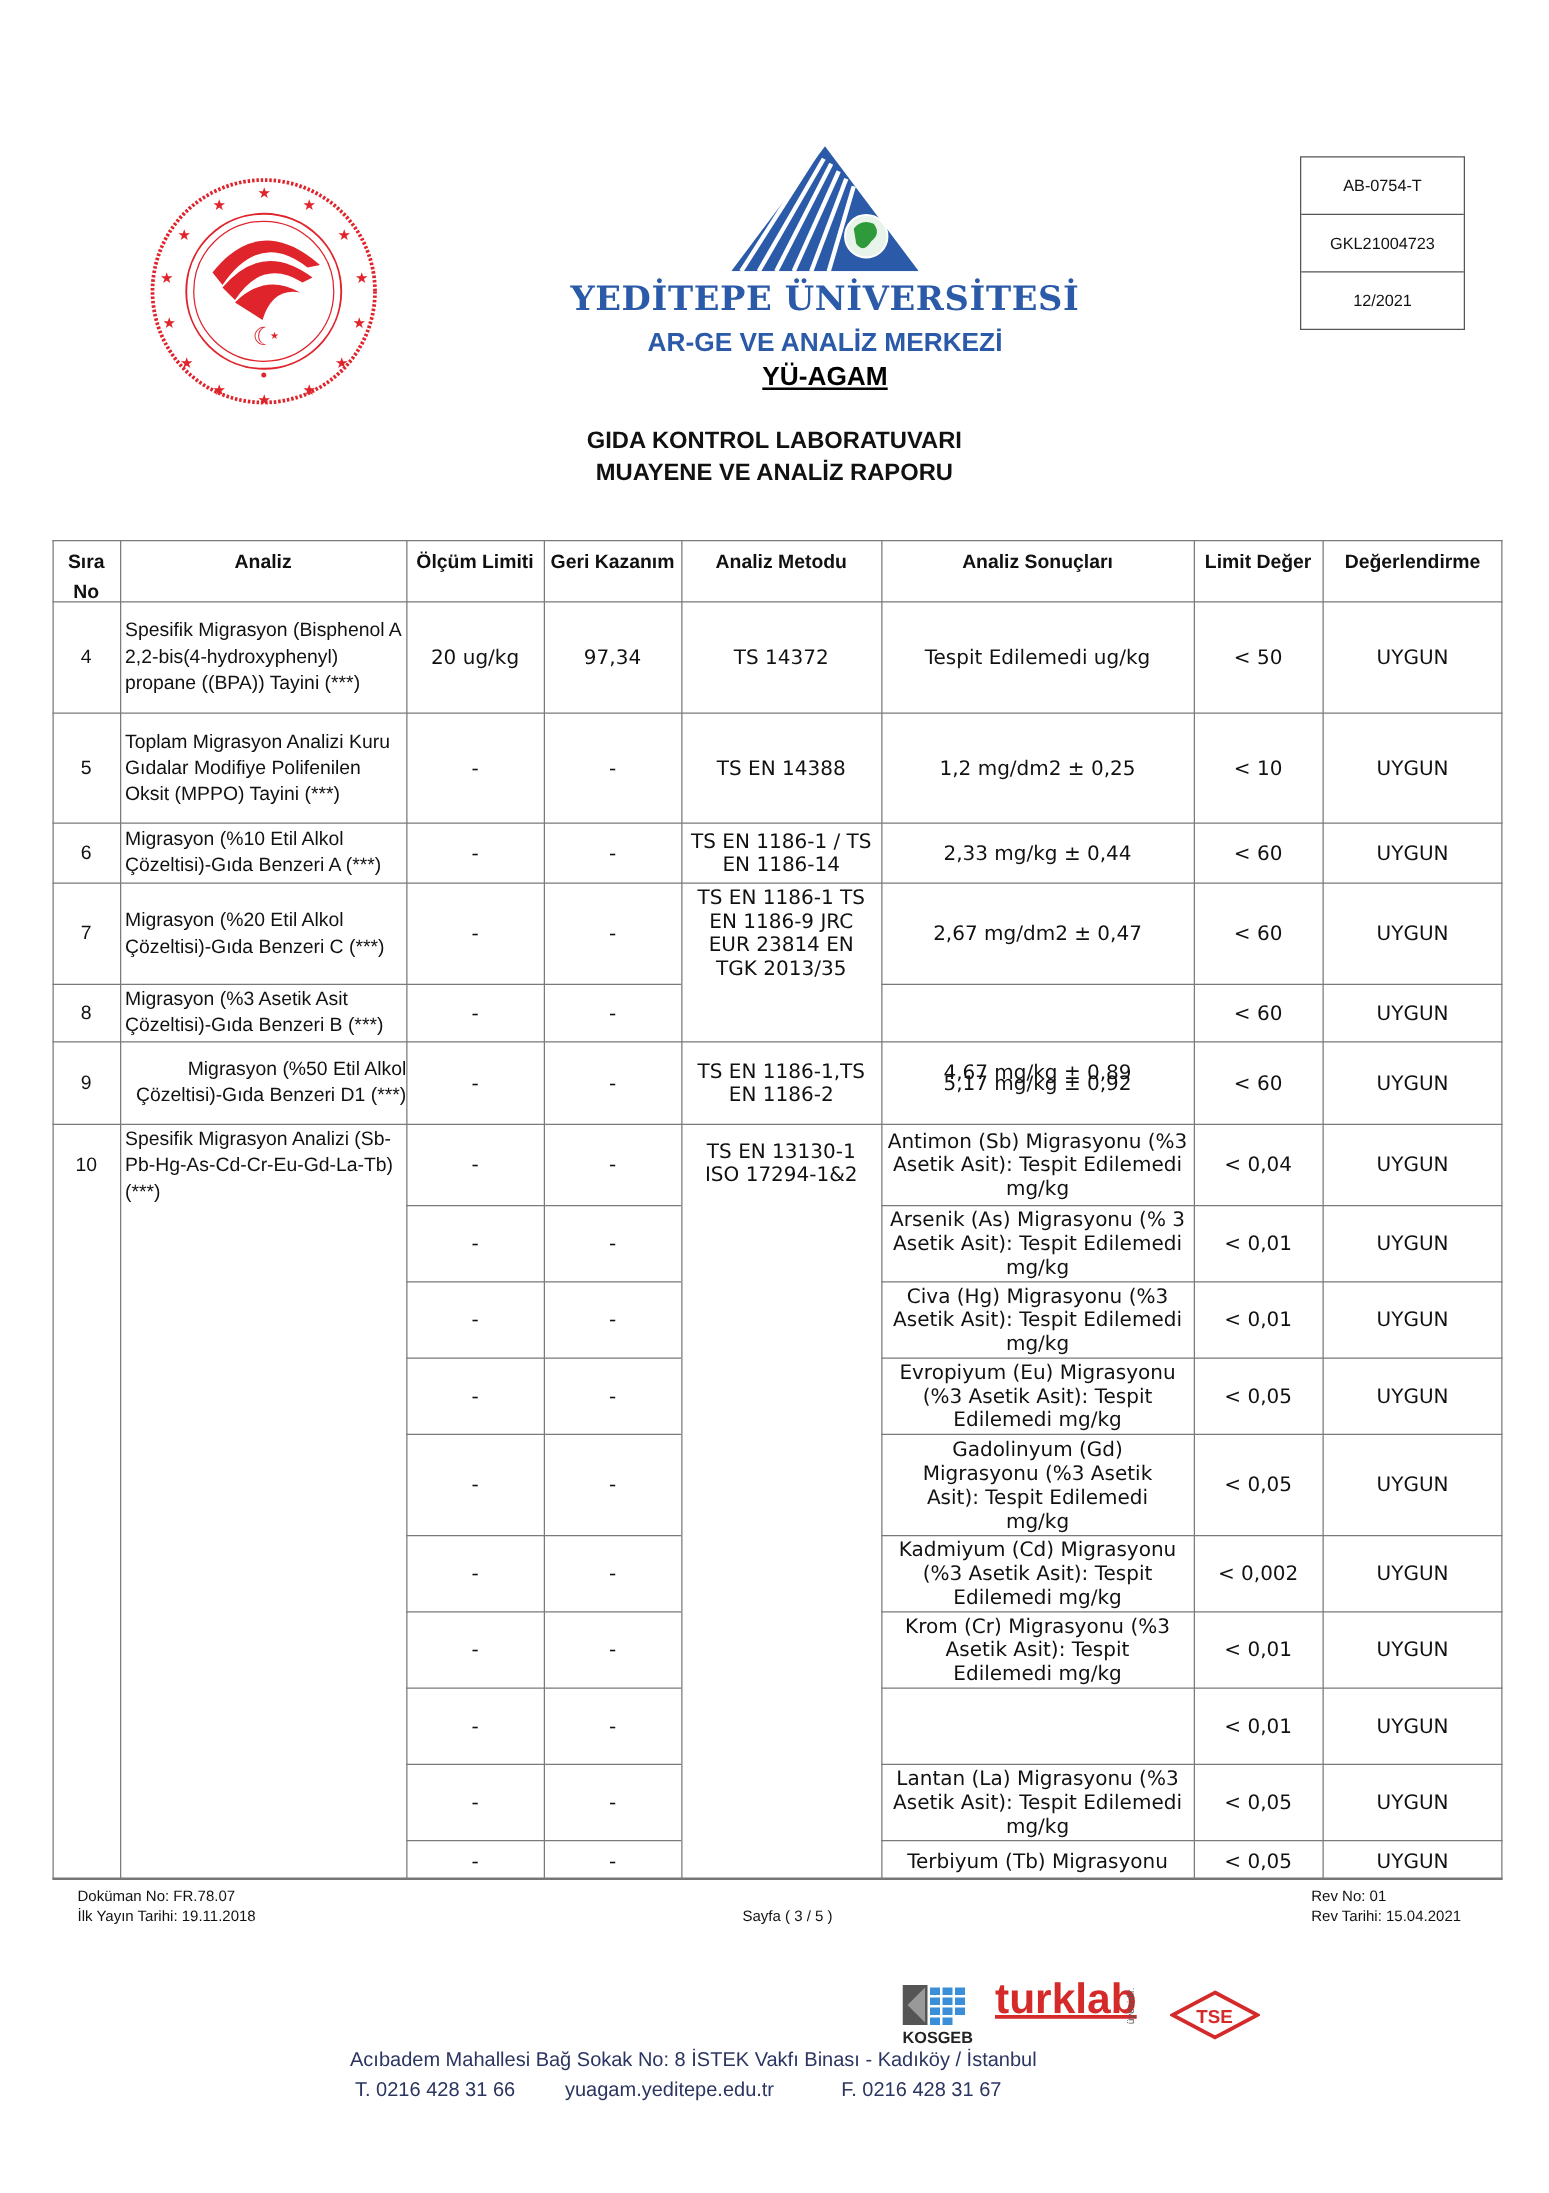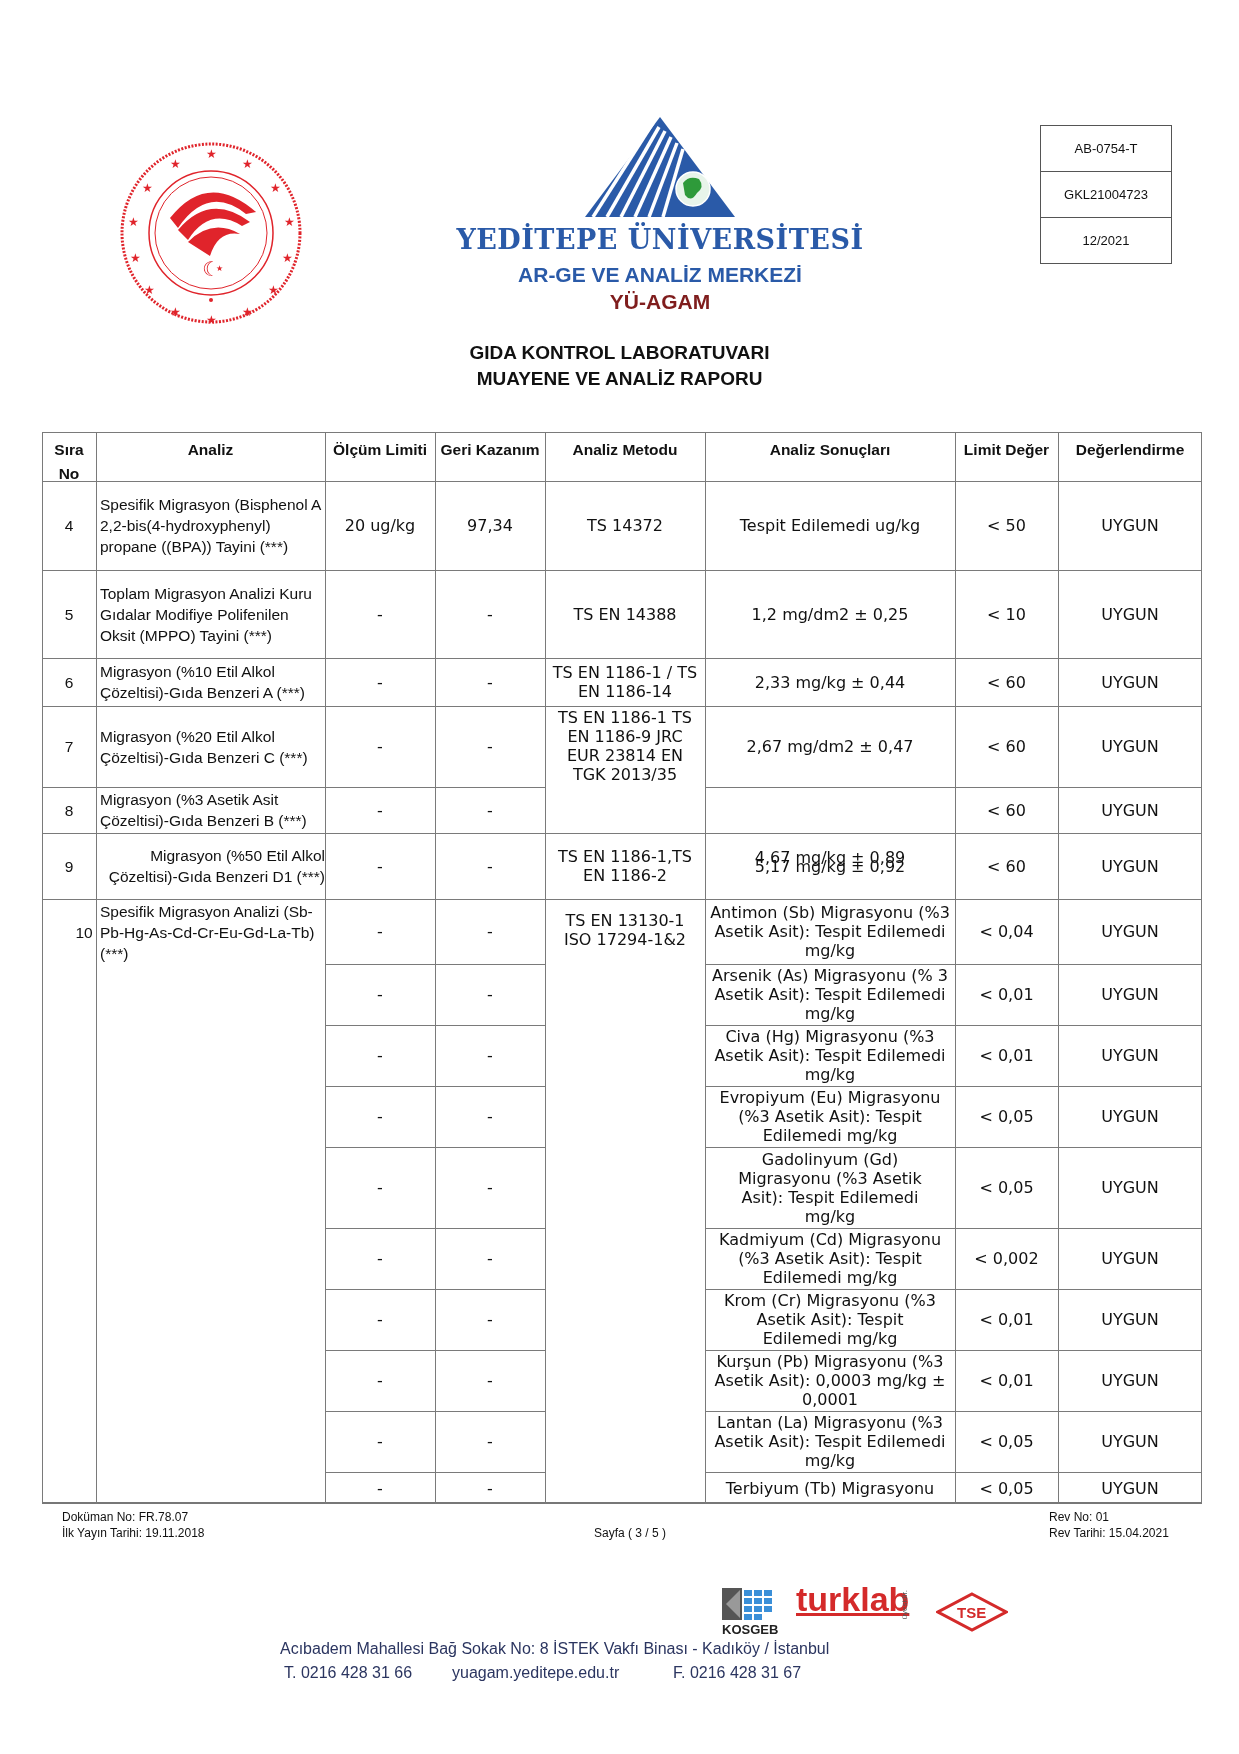--- a/index.html
+++ b/index.html
@@ -9,21 +9,21 @@
 
   
   .seal { left:118px; top:140px; width:186px; height:186px; }
   .yu-logo { left:585px; top:117px; width:150px; height:100px; }
   .yu-name { left:440px; top:224px; width:440px; text-align:center;
              font-family:"DejaVu Serif", serif; font-weight:bold; font-size:27px;
              color:#2a5aa8; letter-spacing:0.5px; }
   .yu-sub1 { left:440px; top:263px; width:440px; text-align:center;
              font-family:"Liberation Sans", sans-serif; font-weight:bold; font-size:21px; color:#2a5aa8; }
   .yu-sub2 { left:440px; top:290px; width:440px; text-align:center;
-             font-family:"Liberation Sans", sans-serif; font-weight:bold; font-size:21px; color:#7f1d1d; }
+             font-family:"Liberation Sans", sans-serif; font-weight:bold; font-size:21px; color:#000000;text-decoration:underline; }
 
   
   .refbox { left:1040px; top:125px; width:130px; border:1px solid #555; }
   .refbox div { height:45px; line-height:45px; text-align:center; font-family:"Liberation Sans", sans-serif;
                 font-size:13px; border-bottom:1px solid #555; }
   .refbox div:last-child { border-bottom:none; }
 
   
   .title { left:0; width:1239px; text-align:center; font-family:"Liberation Sans", sans-serif;
            font-weight:bold; font-size:19px; }
@@ -201,21 +201,21 @@
 
   <div class="cell ncell" style="left:42px;top:833px;width:54px;height:66px;">9</div>
   <div class="cell lcell" style="left:96px;top:833px;width:229px;height:66px;text-align:right;">Migrasyon (%50 Etil Alkol Çözeltisi)-Gıda Benzeri D1 (***)</div>
   <div class="cell" style="left:325px;top:833px;width:110px;height:66px;">-</div>
   <div class="cell" style="left:435px;top:833px;width:110px;height:66px;">-</div>
   <div class="cell" style="left:545px;top:833px;width:160px;height:66px;padding:0 8px;">TS EN 1186-1,TS EN 1186-2</div>
   <div class="cell" style="left:705px;top:833px;width:250px;height:66px;">5,17 mg/kg ± 0,92</div>
   <div class="cell" style="left:955px;top:833px;width:103px;height:66px;">&lt; 60</div>
   <div class="cell" style="left:1058px;top:833px;width:144px;height:66px;">UYGUN</div>
 
-  <div class="cell ncell" style="left:42px;top:899px;width:54px;height:66px;margin-left:15px;">10</div>
+  <div class="cell ncell" style="left:42px;top:899px;width:54px;height:66px;">10</div>
   <div class="cell lcell" style="left:96px;top:899px;width:229px;height:66px;align-items:flex-start;padding-top:2px;">Spesifik Migrasyon Analizi (Sb-Pb-Hg-As-Cd-Cr-Eu-Gd-La-Tb) (***)</div>
   <div class="cell" style="left:545px;top:899px;width:160px;height:66px;align-items:flex-start;padding:12px 8px 0;">TS EN 13130-1 ISO 17294-1&amp;2</div>
 
   <div class="cell" style="left:325px;top:899px;width:110px;height:65px;">-</div>
   <div class="cell" style="left:435px;top:899px;width:110px;height:65px;">-</div>
   <div class="cell" style="left:705px;top:899px;width:250px;height:65px;padding:0 4px;">Antimon (Sb) Migrasyonu (%3 Asetik Asit): Tespit Edilemedi mg/kg</div>
   <div class="cell" style="left:955px;top:899px;width:103px;height:65px;">&lt; 0,04</div>
   <div class="cell" style="left:1058px;top:899px;width:144px;height:65px;">UYGUN</div>
 
   <div class="cell" style="left:325px;top:964px;width:110px;height:61px;">-</div>
@@ -249,21 +249,20 @@
   <div class="cell" style="left:1058px;top:1228px;width:144px;height:61px;">UYGUN</div>
 
   <div class="cell" style="left:325px;top:1289px;width:110px;height:61px;">-</div>
   <div class="cell" style="left:435px;top:1289px;width:110px;height:61px;">-</div>
   <div class="cell" style="left:705px;top:1289px;width:250px;height:61px;padding:0 16px;">Krom (Cr) Migrasyonu (%3 Asetik Asit): Tespit Edilemedi mg/kg</div>
   <div class="cell" style="left:955px;top:1289px;width:103px;height:61px;">&lt; 0,01</div>
   <div class="cell" style="left:1058px;top:1289px;width:144px;height:61px;">UYGUN</div>
 
   <div class="cell" style="left:325px;top:1350px;width:110px;height:61px;">-</div>
   <div class="cell" style="left:435px;top:1350px;width:110px;height:61px;">-</div>
-  <div class="cell" style="left:705px;top:1350px;width:250px;height:61px;padding:0 4px;">Kurşun (Pb) Migrasyonu (%3 Asetik Asit): 0,0003 mg/kg ± 0,0001</div>
   <div class="cell" style="left:955px;top:1350px;width:103px;height:61px;">&lt; 0,01</div>
   <div class="cell" style="left:1058px;top:1350px;width:144px;height:61px;">UYGUN</div>
 
   <div class="cell" style="left:325px;top:1411px;width:110px;height:61px;">-</div>
   <div class="cell" style="left:435px;top:1411px;width:110px;height:61px;">-</div>
   <div class="cell" style="left:705px;top:1411px;width:250px;height:61px;padding:0 4px;">Lantan (La) Migrasyonu (%3 Asetik Asit): Tespit Edilemedi mg/kg</div>
   <div class="cell" style="left:955px;top:1411px;width:103px;height:61px;">&lt; 0,05</div>
   <div class="cell" style="left:1058px;top:1411px;width:144px;height:61px;">UYGUN</div>
 
   <div class="cell" style="left:325px;top:1472px;width:110px;height:32px;">-</div>

